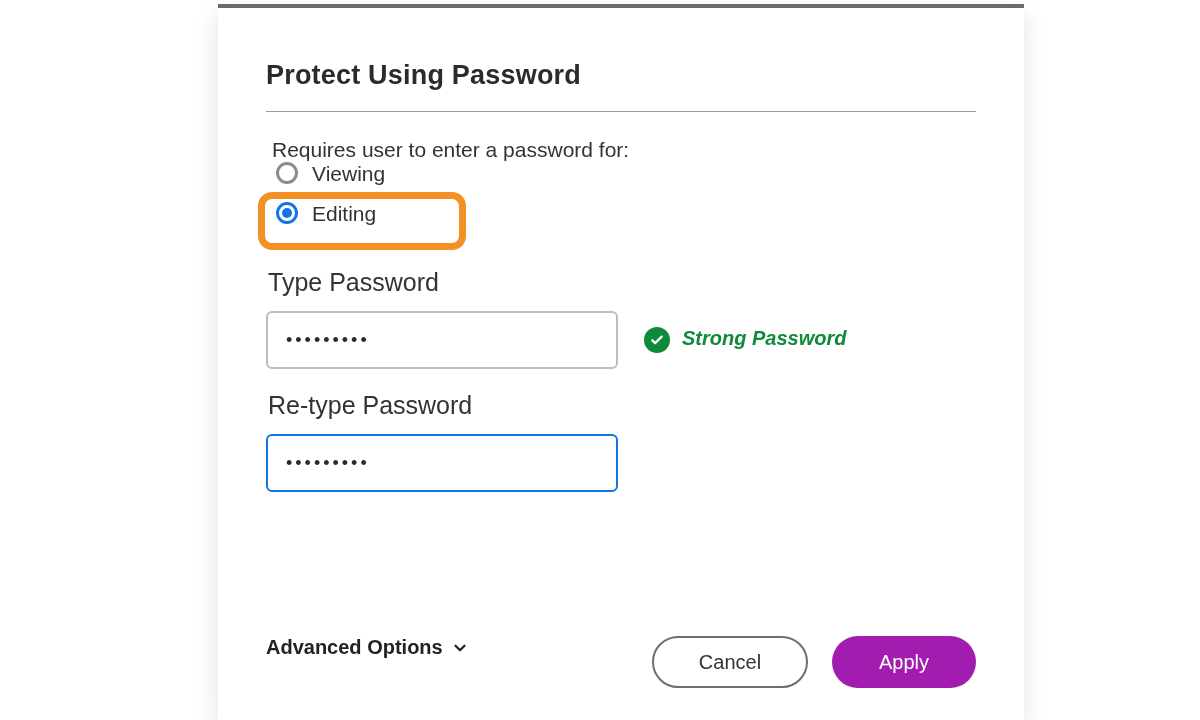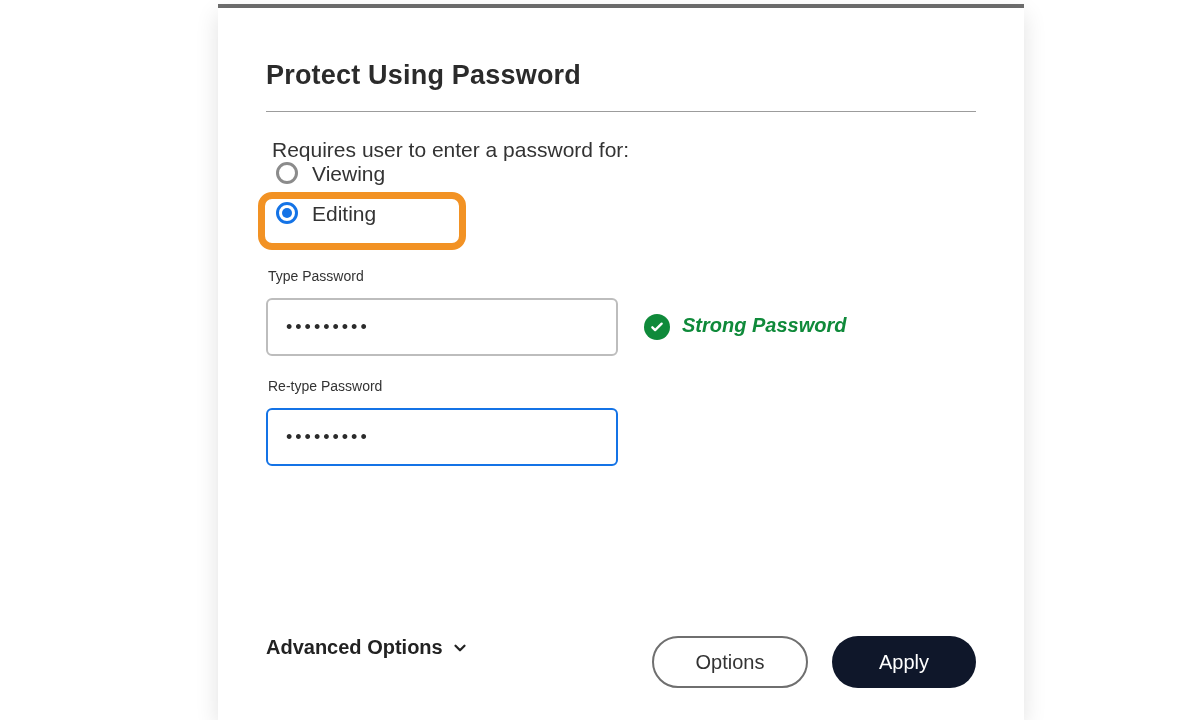--- a/index.html
+++ b/index.html
@@ -10,36 +10,36 @@
   .title{font-size:27px;font-weight:700;letter-spacing:.2px}
   .rule{height:1px;background:#9c9c9c;margin:20px 0 26px 0}
   .req{font-size:21px;color:#333;margin-left:6px;}
   .radios{margin-left:10px}
   .radio-row{display:flex;height:32px;margin-bottom:4px}
   .rb{width:22px;height:22px;border-radius:50%;border:3px solid #8b8b8b;box-sizing:border-box;margin-right:14px;flex:0 0 22px;position:relative}
   .rb.checked{border-color:#1473e6}
   .rb.checked::after{content:"";position:absolute;left:50%;top:50%;width:10px;height:10px;border-radius:50%;background:#1473e6;transform:translate(-50%,-50%)}
   .rlabel{font-size:21px;color:#333}
   .hl{position:absolute;border:7px solid #f29224;border-radius:14px;box-sizing:border-box}
-  .field-label{font-size:14px;color:#333;margin:22px 0 14px 2px}
+  .field-label{font-size:25px;color:#333;margin:22px 0 14px 2px}
   .pw-wrap{display:flex;align-items:center}
   .pw{width:352px;height:58px;border:2px solid #bdbdbd;border-radius:6px;background:#fff;font-size:18px;padding:0 18px;box-sizing:border-box;letter-spacing:3px;color:#2b2b2b}
   .pw.focus{border-color:#1473e6}
   .strength{display:flex;margin-left:26px}
   .check{width:26px;height:26px;border-radius:50%;background:#0f8a3a;display:flex;align-items:center;justify-content:center;margin-right:12px}
   .check svg{width:16px;height:16px;display:block}
   .strength-text{font-size:20px;font-style:italic;color:#0f8a3a;font-weight:600}
   .footer{position:absolute;left:48px;right:48px;bottom:32px;display:flex;align-items:flex-start}
   .adv{font-size:20px;font-weight:700;color:#222;display:flex;align-items:center;cursor:pointer}
   .chev{margin-left:8px}
   .chev svg{width:18px;height:18px;display:block}
   .spacer{flex:1}
   .btn{height:52px;border-radius:26px;font-size:20px;display:flex;align-items:center;justify-content:center;box-sizing:border-box;cursor:pointer;user-select:none}
   .btn-cancel{width:156px;border:2px solid #6f6f6f;color:#333;background:#fff;margin-right:24px}
-  .btn-apply{width:144px;background:#0f172a;color:#fff;border:none}
+  .btn-apply{width:144px;background:#a21caf;color:#fff;border:none}
 </style>
 </head>
 <body>
 
 <div class="stage">
   <div class="topbar"></div>
   <div class="panel">
     <div class="inner">
       <div class="title">Protect Using Password</div>
       <div class="rule"></div>
@@ -79,17 +79,17 @@
     <div class="footer">
       <div class="adv">
         <span>Advanced Options</span>
         <span class="chev">
           <svg viewBox="0 0 24 24">
               <path fill="none" stroke="#222" stroke-width="3" stroke-linecap="round" stroke-linejoin="round" d="M6 9l6 6 6-6"></path>
             </svg>
         </span>
       </div>
       <div class="spacer"></div>
-      <div class="btn btn-cancel">Options</div>
+      <div class="btn btn-cancel">Cancel</div>
       <div class="btn btn-apply">Apply</div>
     </div>
   </div>
 </div>
 
 </body></html>

